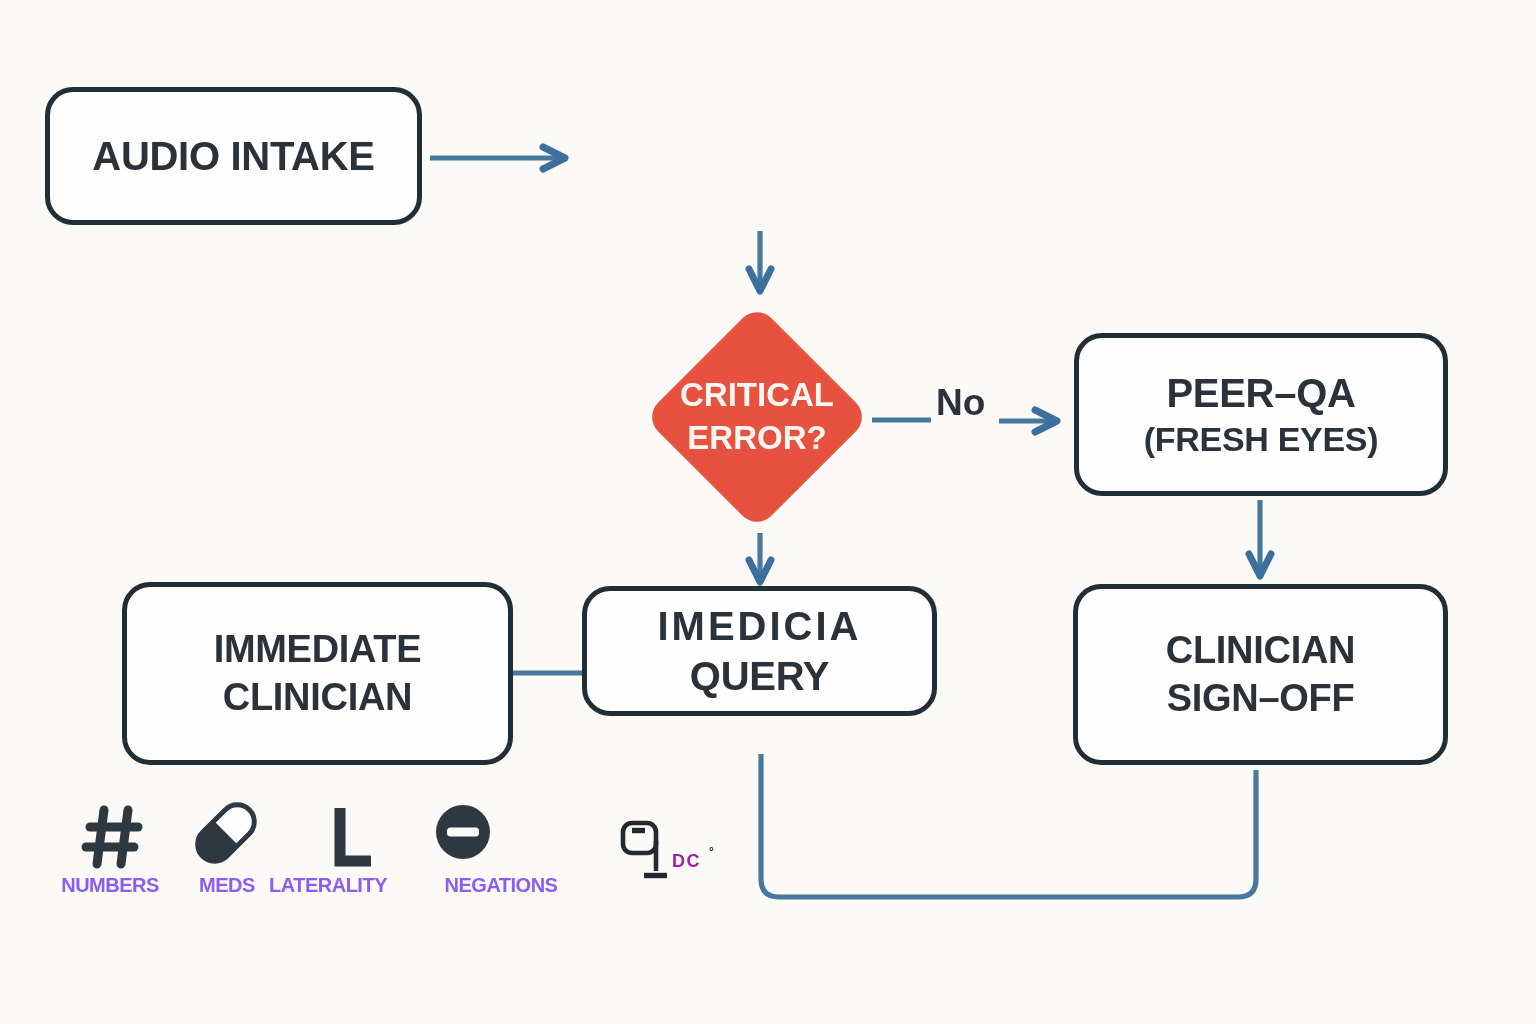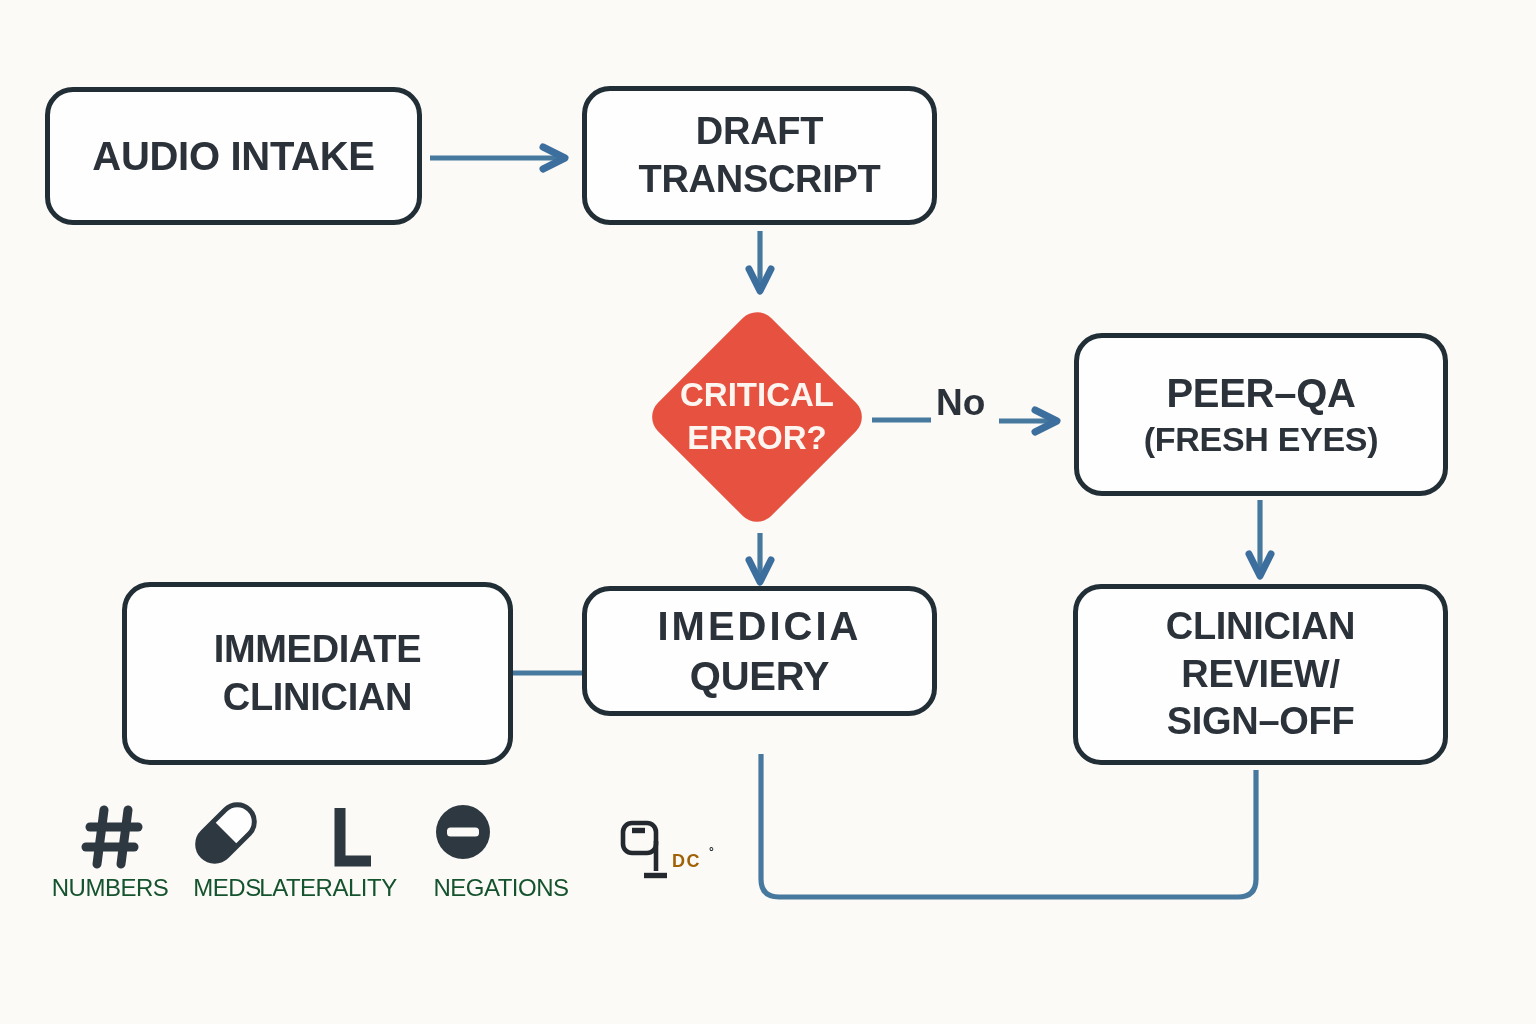--- a/index.html
+++ b/index.html
@@ -53,27 +53,27 @@
     color:var(--diamond-text);
     font-weight:700;font-size:33px;line-height:1.3;text-align:center;letter-spacing:0;
   }
   .edge-label{
     position:absolute;left:936px;top:382px;
     font-weight:700;font-size:37px;color:var(--text-dark);
   }
   .legend-label{
     position:absolute;top:874px;
     transform:translateX(-50%);
-    font-weight:400;font-size:24px;letter-spacing:-0.5px;
-    color:#14532d;white-space:nowrap;
+    font-weight:700;font-size:20px;letter-spacing:-0.5px;
+    color:#8b5cf6;white-space:nowrap;
   }
   .logo{position:absolute;left:616px;top:817px;width:110px;height:70px;}
   .logo-text{
     position:absolute;left:56px;top:34px;
-    font-weight:700;font-size:18px;letter-spacing:1.5px;color:#a16207;
+    font-weight:700;font-size:18px;letter-spacing:1.5px;color:#a21caf;
   }
   .logo-deg{
     position:absolute;left:93px;top:28px;
     font-weight:700;font-size:12px;color:#23292e;
   }
 </style>
 </head>
 <body>
 
 <div class="canvas">
@@ -117,24 +117,20 @@
       <path d="M656,841 V871"></path>
       <path d="M644,875.5 H667" stroke-width="5.4"></path>
       <path d="M632,830.5 H645" stroke-width="5.4"></path>
     </g>
   </svg>
 
   <div class="node big" style="left:45px;top:87px;width:377px;height:138px;">
     <span class="nl">AUDIO INTAKE</span>
   </div>
 
-  <div class="node" style="left:582px;top:86px;width:355px;height:139px;">
-    <span class="nl">DRAFT</span>
-    <span class="nl">TRANSCRIPT</span>
-  </div>
 
   <div class="diamond">
     <div class="diamond-text">
       <span>CRITICAL</span>
       <span>ERROR?</span>
     </div>
   </div>
 
   <div class="edge-label">No</div>
 
@@ -148,21 +144,20 @@
     <span class="nl">CLINICIAN</span>
   </div>
 
   <div class="node" style="left:582px;top:586px;width:355px;height:130px;">
     <span class="nl big tracked">IMEDICIA</span>
     <span class="nl big">QUERY</span>
   </div>
 
   <div class="node" style="left:1073px;top:584px;width:375px;height:181px;">
     <span class="nl">CLINICIAN</span>
-    <span class="nl">REVIEW/</span>
     <span class="nl">SIGN–OFF</span>
   </div>
 
   <span class="legend-label" style="left:110px;">NUMBERS</span>
   <span class="legend-label" style="left:227px;">MEDS</span>
   <span class="legend-label" style="left:328px;">LATERALITY</span>
   <span class="legend-label" style="left:501px;">NEGATIONS</span>
 
   <div class="logo">
     <span class="logo-text">DC</span>

